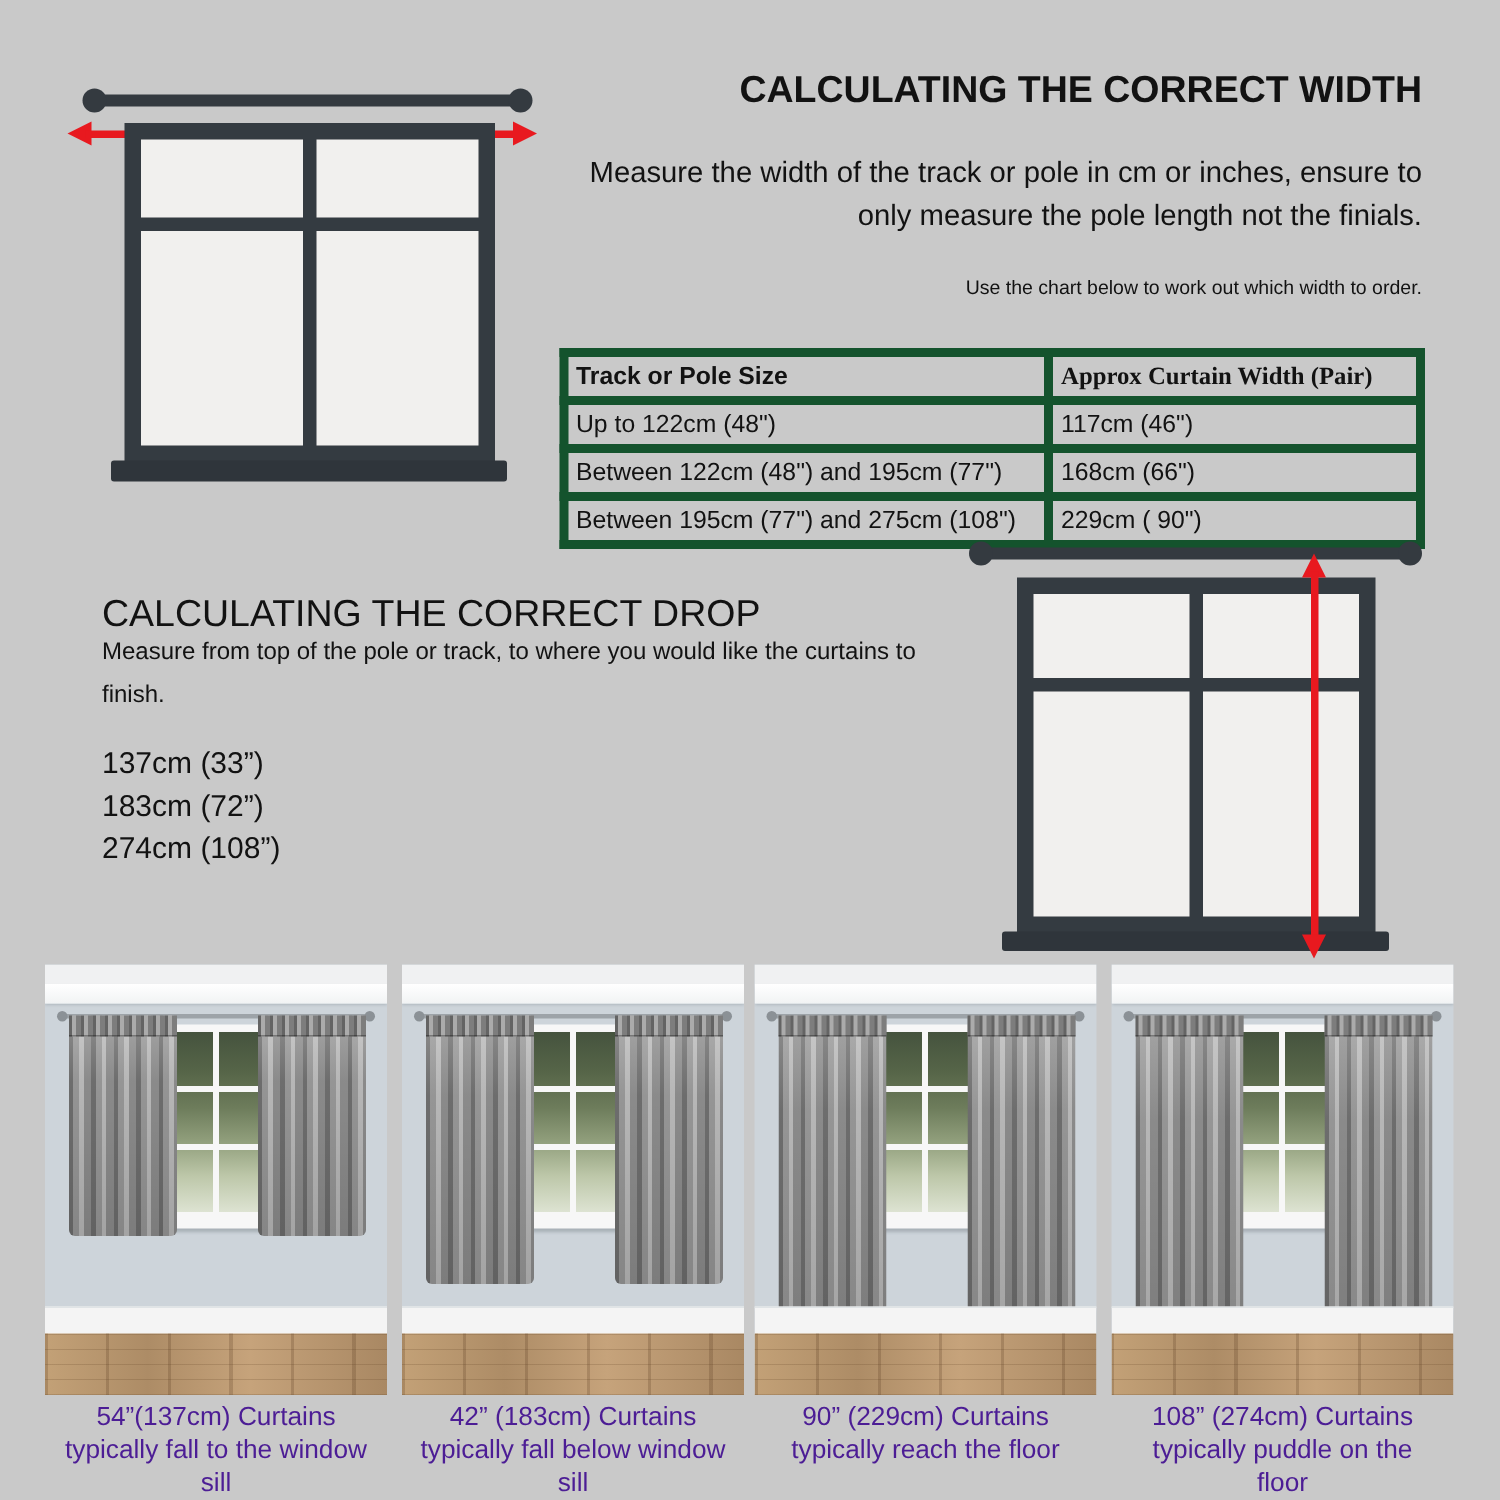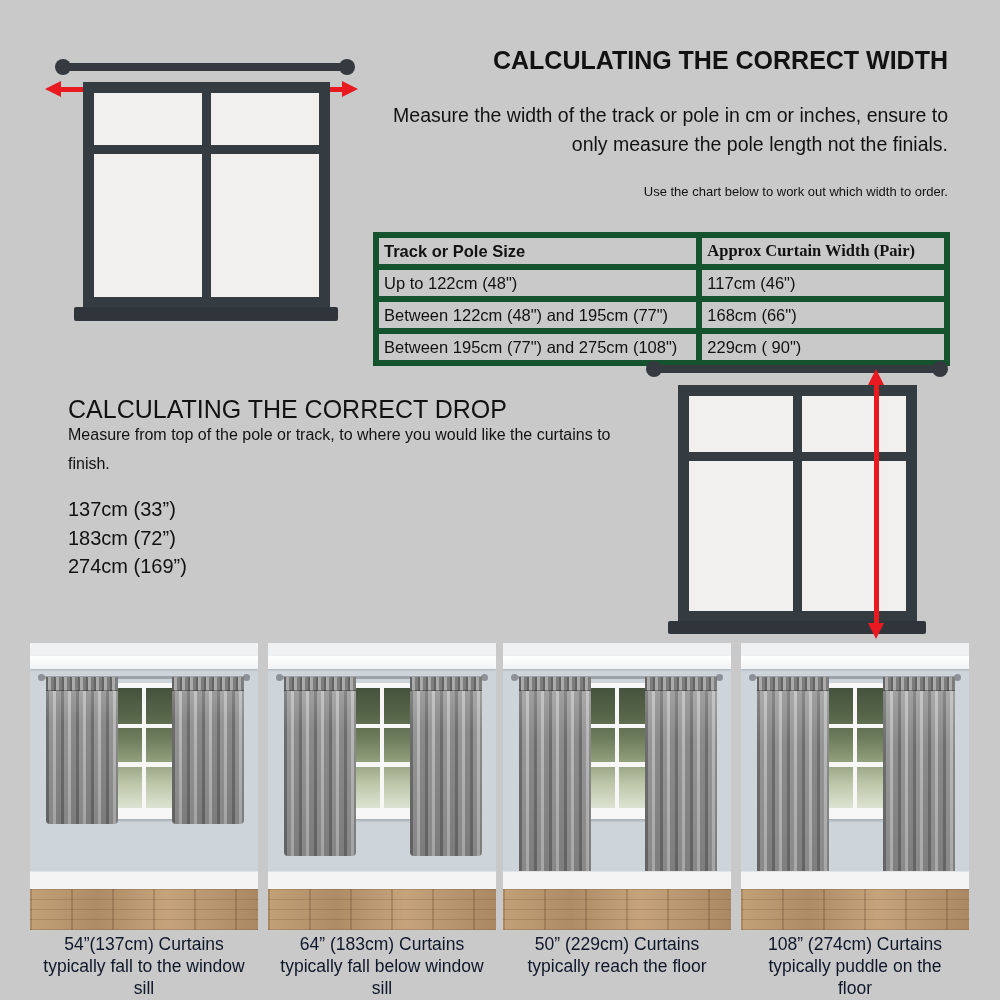--- a/index.html
+++ b/index.html
@@ -90,21 +90,21 @@
   .photo .floor{position:absolute;left:0;right:0;top:246px;bottom:0;
      background:
        repeating-linear-gradient(0deg, rgba(90,60,30,0.20) 0 1px, rgba(0,0,0,0) 1px 10px),
        repeating-linear-gradient(90deg, rgba(80,50,25,0.22) 0 2px, rgba(0,0,0,0) 2px 41px),
        linear-gradient(90deg, #c3a177, #ad8c66 30%, #c6a37b 60%, #a98863);}
   #photo-0{left:30px;}
   #photo-1{left:268px;}
   #photo-2{left:503px;}
   #photo-3{left:741px;}
 
-  .caption{position:absolute;top:933px;width:212px;text-align:center;font-size:17.5px;line-height:22px;color:#0f172a;}
+  .caption{position:absolute;top:933px;width:212px;text-align:center;font-size:17.5px;line-height:22px;color:#4c1d95;}
   #caption-0{left:38px;}
   #caption-1{left:276px;}
   #caption-2{left:511px;}
   #caption-3{left:749px;}
 </style>
 </head>
 <body>
 
 <div class="canvas">
 
@@ -149,21 +149,21 @@
       <td>229cm ( 90")</td>
     </tr>
   </tbody>
     </table>
 
   <div class="d-title">CALCULATING THE CORRECT DROP</div>
   <div class="d-para">Measure from top of the pole or track, to where you would like the curtains to finish.</div>
   <div class="d-sizes">
     <div>137cm (33”)</div>
     <div>183cm (72”)</div>
-    <div>274cm (169”)</div>
+    <div>274cm (108”)</div>
   </div>
 
   <div class="illu-pole" style="left:646px;top:361px;width:302px;">
     <div class="bar"></div>
     <div class="finial fl"></div>
     <div class="finial fr"></div>
   </div>
   <div class="illu-window" id="illu-window-right">
     <div class="pane"></div>
     <div class="pane"></div>
@@ -216,17 +216,17 @@
     <div class="pwin"></div>
     <div class="psill"></div>
     <div class="ppole"></div>
     <div class="curtain cl"></div>
     <div class="curtain cr"></div>
     <div class="skirting"></div>
     <div class="floor"></div>
   </div>
 
   <div class="caption" id="caption-0">54”(137cm) Curtains typically fall to the window sill</div>
-  <div class="caption" id="caption-1">64” (183cm) Curtains typically fall below window sill</div>
-  <div class="caption" id="caption-2">50” (229cm) Curtains typically reach the floor</div>
+  <div class="caption" id="caption-1">42” (183cm) Curtains typically fall below window sill</div>
+  <div class="caption" id="caption-2">90” (229cm) Curtains typically reach the floor</div>
   <div class="caption" id="caption-3">108” (274cm) Curtains typically puddle on the floor</div>
 
 </div>
 
 </body></html>

